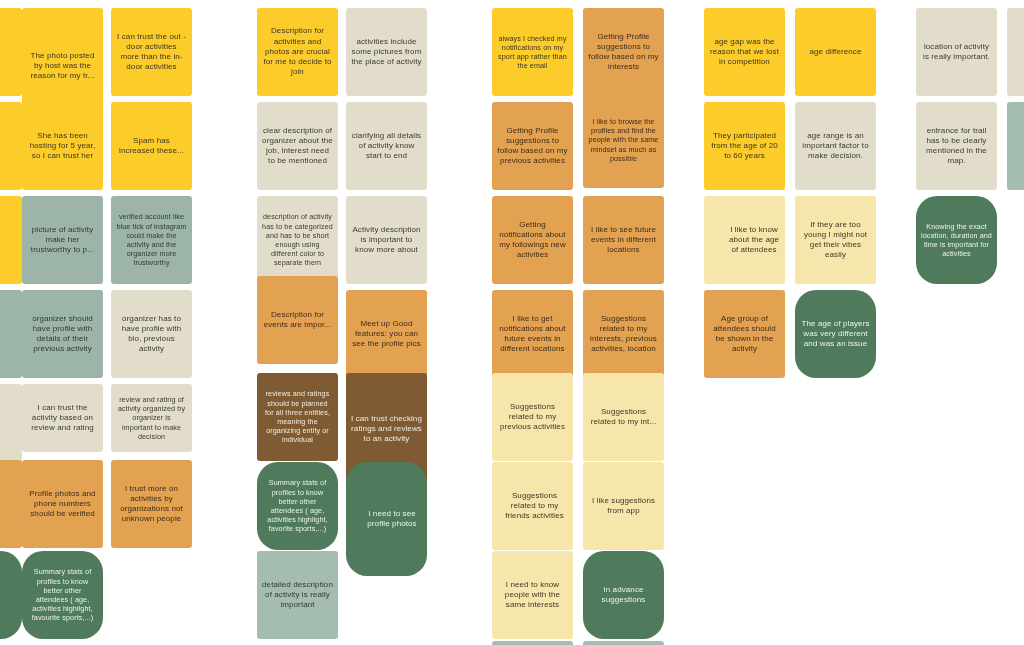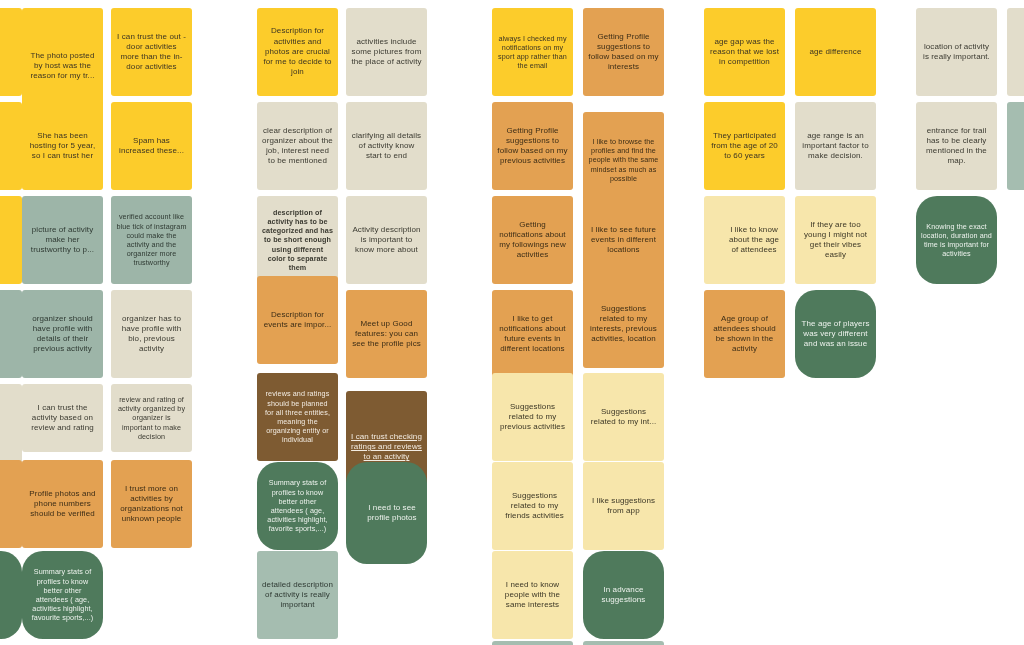--- a/index.html
+++ b/index.html
@@ -140,21 +140,21 @@
       </div>
     </div>
     <div class="group" style="left: 257px;">
       <div class="col" style="left: 0px;">
         <div class="note c-yellow fs-m" style="top: 8px; height: 88px;">
           <span>Description for activities and photos are crucial for me to decide to join</span>
         </div>
         <div class="note c-beige fs-m" style="top: 102px; height: 88px;">
           <span>clear description of organizer about the job, interest need to be mentioned</span>
         </div>
-        <div class="note c-beige fs-s" style="top: 196px; height: 88px; font-weight: bold;">
+        <div class="note c-beige fs-s" style="top: 196px; height: 88px;">
           <span>description of activity has to be categorized and has to be short enough using different color to separate them</span>
         </div>
         <div class="note c-orange fs-m" style="top: 276px; height: 88px;">
           <span>Description for events are impor...</span>
         </div>
         <div class="note c-brown fs-s" style="top: 373px; height: 88px;">
           <span>reviews and ratings should be planned for all three entities, meaning the organizing entity or individual</span>
         </div>
         <div class="note c-green fs-s" style="top: 462px; height: 88px;">
           <span>Summary stats of profiles to know better other attendees ( age, activities highlight, favorite sports,...)</span>
@@ -169,24 +169,24 @@
         </div>
         <div class="note c-beige fs-m" style="top: 102px; height: 88px;">
           <span>clarifying all details of activity know start to end</span>
         </div>
         <div class="note c-beige fs-m" style="top: 196px; height: 88px;">
           <span>Activity description is important to know more about</span>
         </div>
         <div class="note c-orange fs-m" style="top: 290px; height: 88px;">
           <span>Meet up Good features: you can see the profile pics</span>
         </div>
-        <div class="note c-brown fs-m" style="top: 391px; height: 112px; text-decoration: underline;">
+        <div class="note c-brown fs-m" style="top: 373px; height: 112px;">
           <span>I can trust checking ratings and reviews to an activity</span>
         </div>
-        <div class="note c-green fs-m" style="top: 462px; height: 102px; padding-left: 16px;">
+        <div class="note c-green fs-m" style="top: 462px; height: 114px; padding-left: 16px;">
           <span>I need to see profile photos</span>
         </div>
       </div>
     </div>
     <div class="group" style="left: 492px;">
       <div class="col" style="left: 0px;">
         <div class="note c-yellow fs-s" style="top: 8px; height: 88px; text-align: center;">
           <span>always I checked my notifications on my sport app rather than the email</span>
         </div>
         <div class="note c-orange fs-m" style="top: 102px; height: 88px;">
@@ -208,27 +208,27 @@
           <span>I need to know people with the same interests</span>
         </div>
         <div class="note c-lightsage fs-m" style="top: 641px; height: 88px;">
           <span></span>
         </div>
       </div>
       <div class="col" style="left: 91px;">
         <div class="note c-orange fs-m" style="top: 8px; height: 88px;">
           <span>Getting Profile suggestions to follow based on my interests</span>
         </div>
-        <div class="note c-orange fs-s" style="top: 112px; height: 96px;">
+        <div class="note c-orange fs-s" style="top: 92px; height: 96px;">
           <span>I like to browse the profiles and find the people with the same mindset as much as possible</span>
         </div>
         <div class="note c-orange fs-m" style="top: 196px; height: 88px;">
           <span>I like to see future events in different locations</span>
         </div>
-        <div class="note c-orange fs-m" style="top: 280px; height: 88px; text-align: center;">
+        <div class="note c-orange fs-m" style="top: 290px; height: 88px; text-align: center;">
           <span>Suggestions related to my interests, previous activities, location</span>
         </div>
         <div class="note c-cream fs-m" style="top: 373px; height: 88px;">
           <span>Suggestions related to my int...</span>
         </div>
         <div class="note c-cream fs-m" style="top: 462px; height: 88px;">
           <span>I like suggestions from app</span>
         </div>
         <div class="note c-green fs-m" style="top: 551px; height: 88px;">
           <span>In advance suggestions</span>

